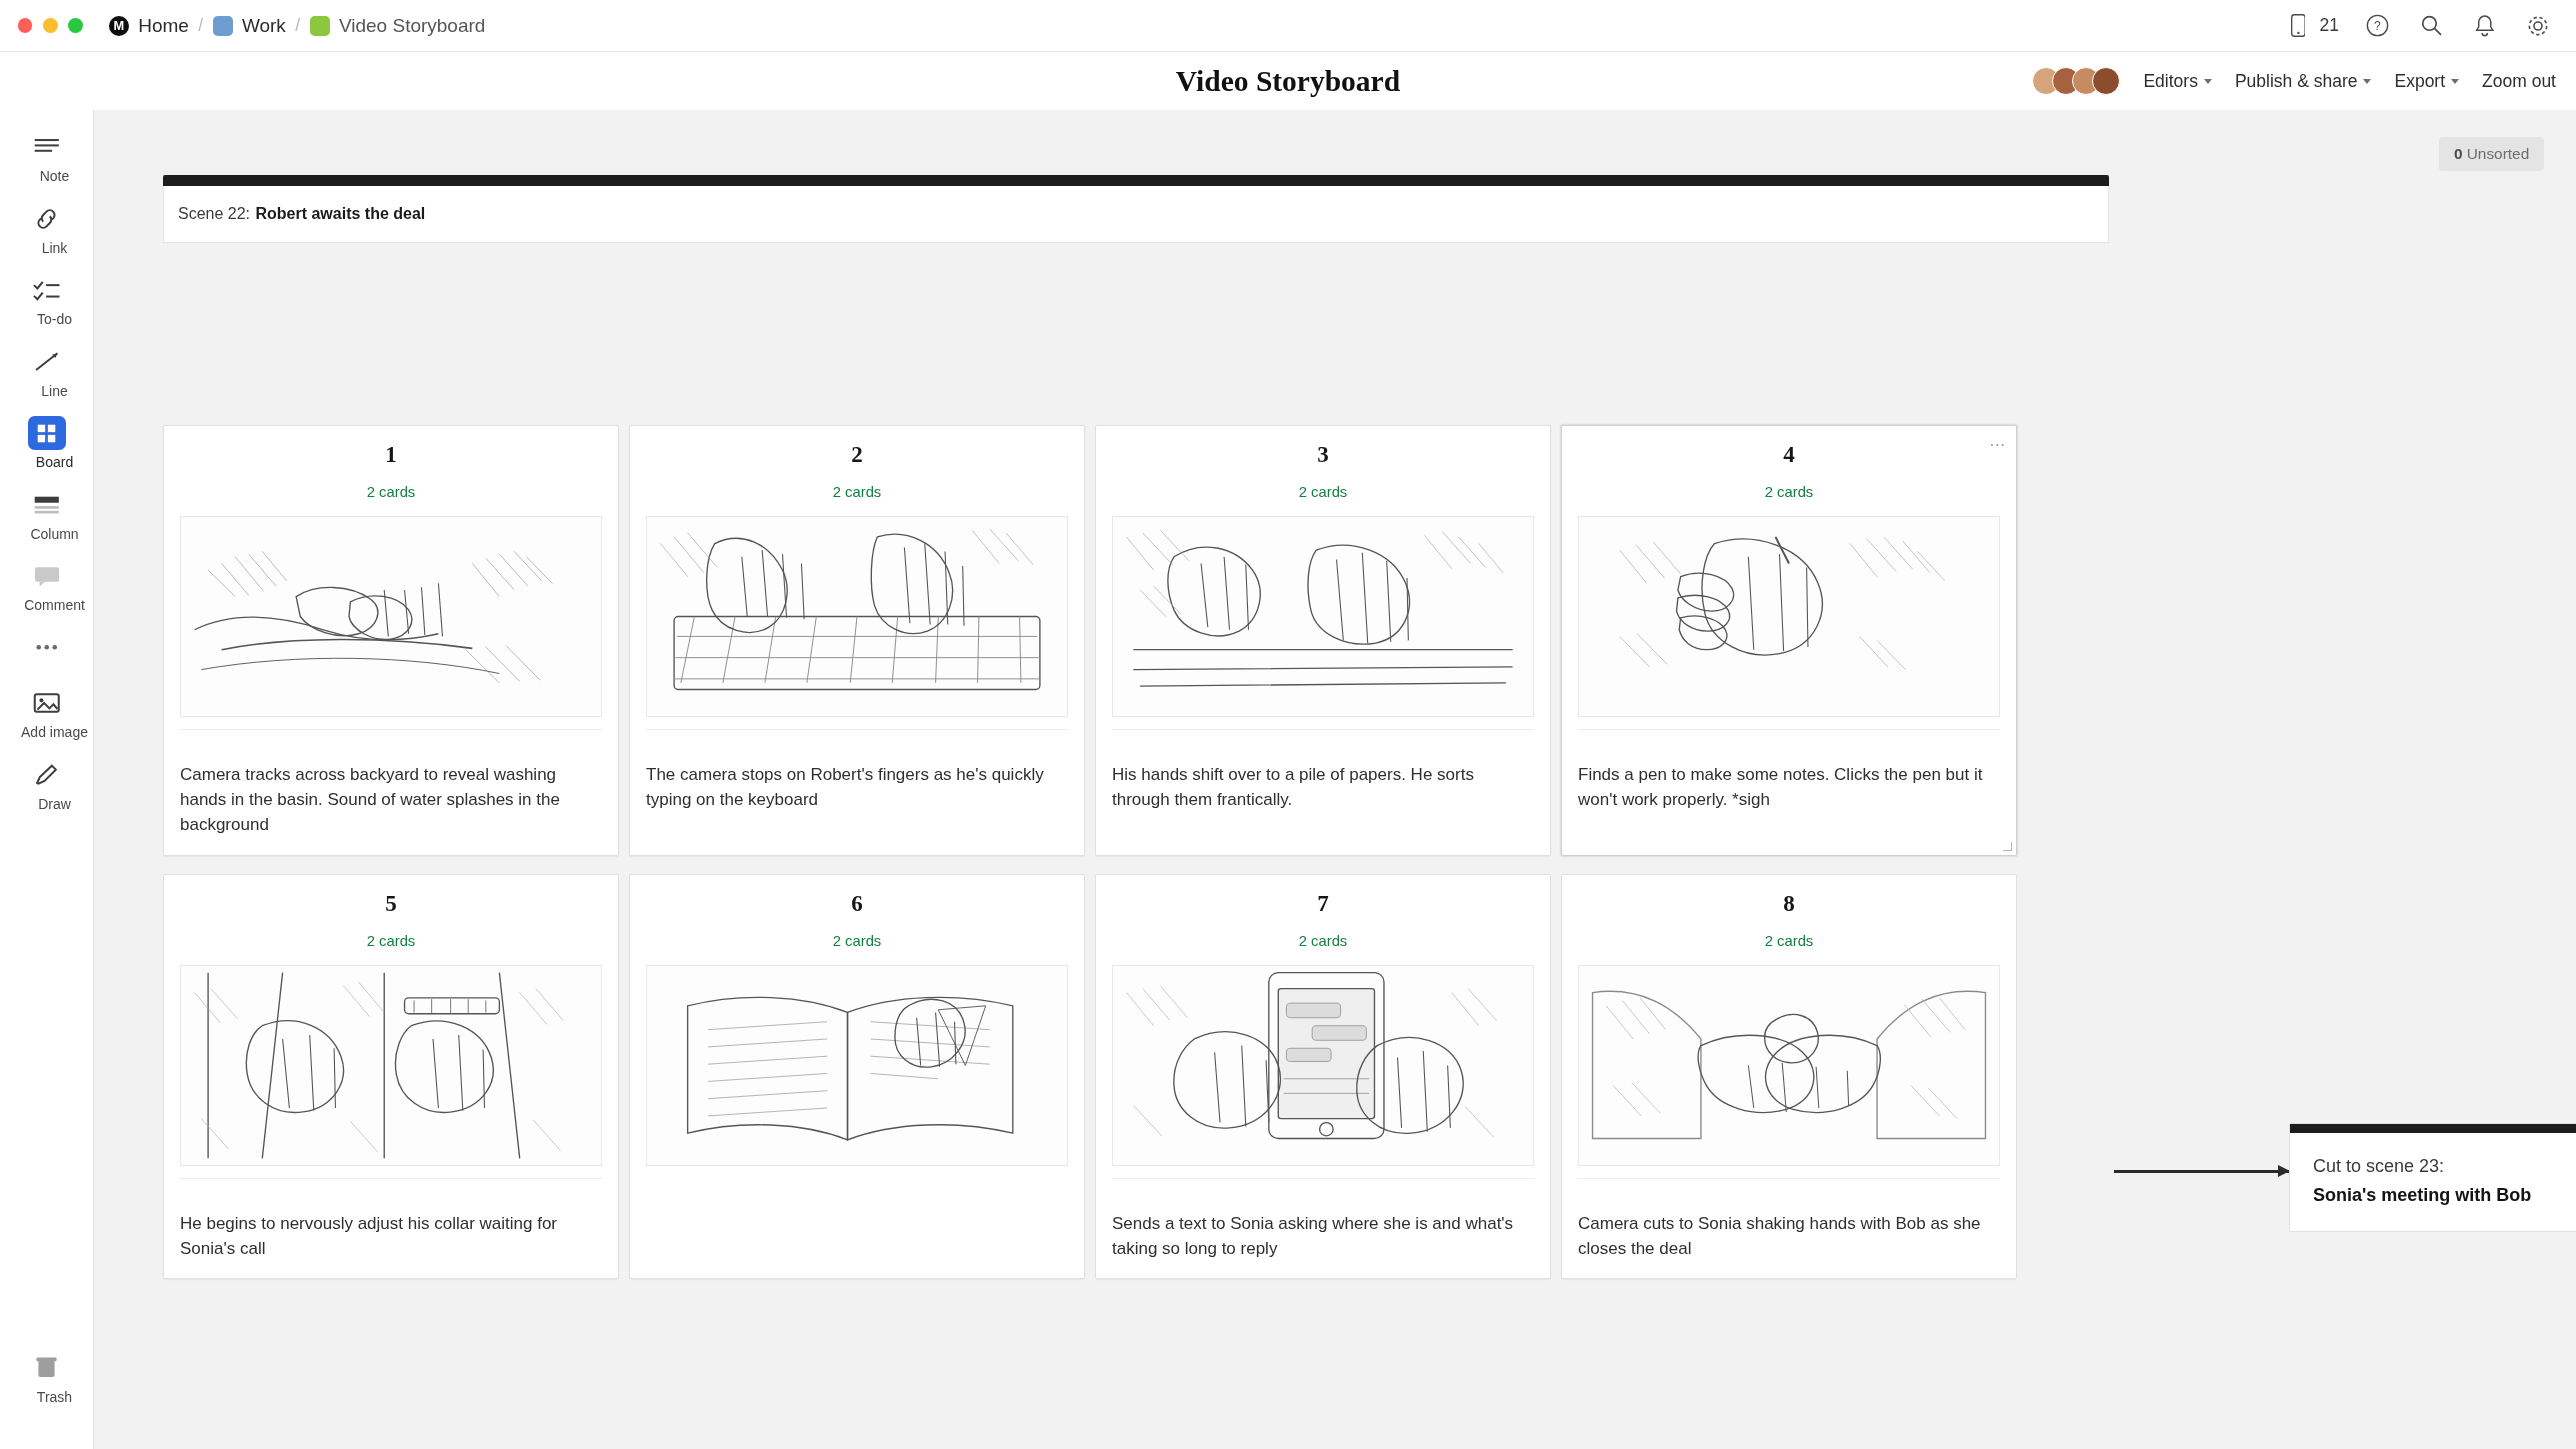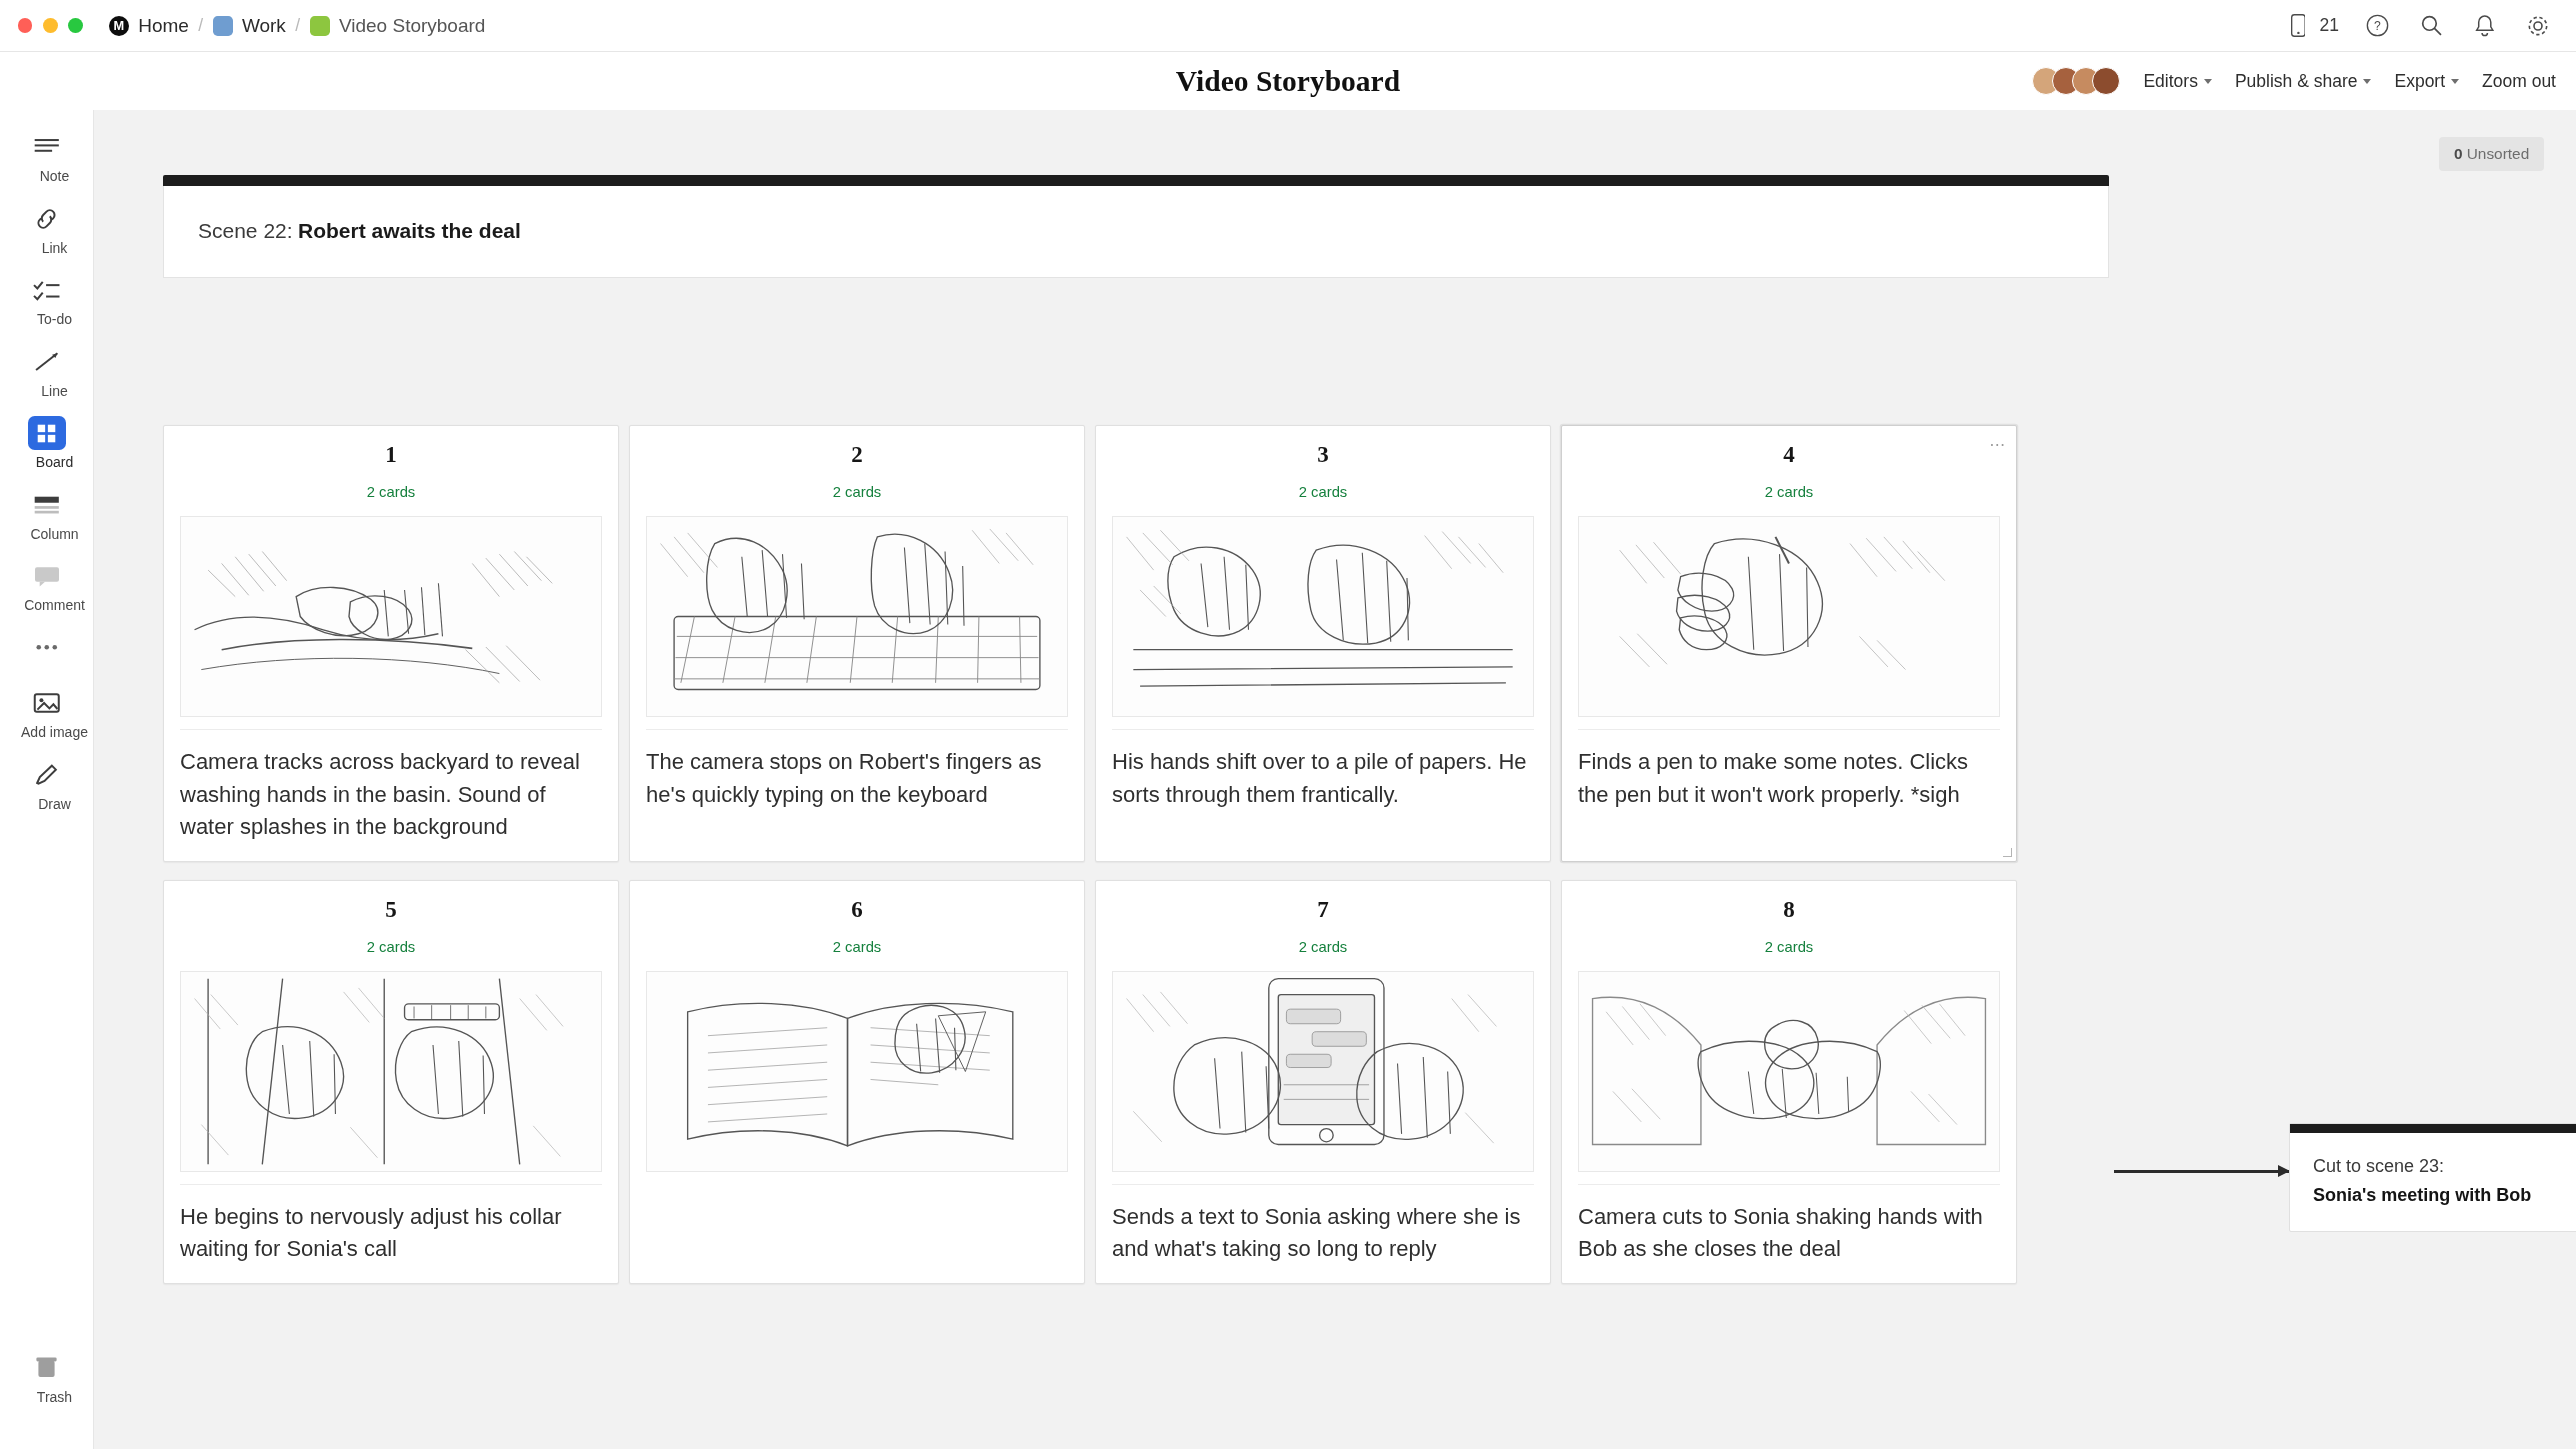--- a/index.html
+++ b/index.html
@@ -73,43 +73,43 @@
   }
   .unsorted {
     position: absolute; right: 32px; top: 27px; background: #e4e4e4; color: #6d6d6d;
     font-size: 15.4px; padding: 8px 14.8px; border-radius: 4px;
   }
   .unsorted b { color: #4b4b4b; }
 
   .board-group { position: absolute; left: 69px; top: 65px; width: 1946px; }
   .group-bar { height: 10.7px; background: #1d1d1d; border-radius: 2px 2px 0 0; }
   .group-header {
-    background: #fff; height: 92px; display: flex; align-items: center;
-    padding-left: 34px; font-size: 21px; color: #3a3a3a; border: 0.7px solid #e3e3e3; border-top: none;
+    background: #fff; height: 57px; display: flex; align-items: center;
+    padding-left: 14px; font-size: 16px; color: #3a3a3a; border: 0.7px solid #e3e3e3; border-top: none;
   }
   .group-header b { color: #1b1b1b; margin-left: 5.4px; }
 
   .cards-area { position: absolute; left: 161px; top: 315px; width: 1946px; }
   .card-row { display: flex; gap: 10px; margin-bottom: 17.5px; }
   .card {
     width: 456px; background: #ffffff; border: 0.7px solid #e0e0e0; border-radius: 2px;
     display: flex; flex-direction: column; box-shadow: 0 0.7px 1.3px rgba(0,0,0,0.05);
     position: relative;
   }
   .card-head { padding: 16px 0 9.4px 0; text-align: center; }
   .card-num { font-family: "Liberation Serif", serif; font-size: 23px; font-weight: bold; color: #161616; }
   .card-sub { font-size: 14.8px; color: #15803d; margin-top: 16px; }
   .sketch {
     margin: 6.7px 16px 0 16px; height: 201px; background: #fdfdfd; border: 0.7px solid #e8e8e8;
     overflow: hidden; position: relative;
   }
   .sketch svg { width: 100%; height: 100%; display: block; }
   .card-text {
-    margin: 12px 16px 17.5px 16px; border-top: 0.7px solid #ececec; padding-top: 16px;
-    font-size: 22px; line-height: 1.48; color: #2f2f2f; min-height: 81px;
+    margin: 12px 16px 17.5px 16px; border-top: 0.7px solid #ececec; padding-top: 32px;
+    font-size: 17px; line-height: 1.48; color: #2f2f2f; min-height: 81px;
   }
   .card.selected { border-color: #cfcfcf; box-shadow: 0 0 0 1.3px #e0e0e0; }
   .handle { position: absolute; right: 4px; bottom: 4px; width: 9.4px; height: 9.4px;
             border-right: 1.3px solid #b4b4b4; border-bottom: 1.3px solid #b4b4b4; }
   .dots-mini { position: absolute; right: 9.4px; top: 9.4px; color: #9b9b9b; font-size: 16px; letter-spacing: 1.3px; }
 
   
   .connector { position: absolute; left: 2020px; top: 1060px; width: 175px; height: 2.7px; background: #2b2b2b; }
   .connector:after {
     content: ""; position: absolute; right: -1.3px; top: -5.4px;

